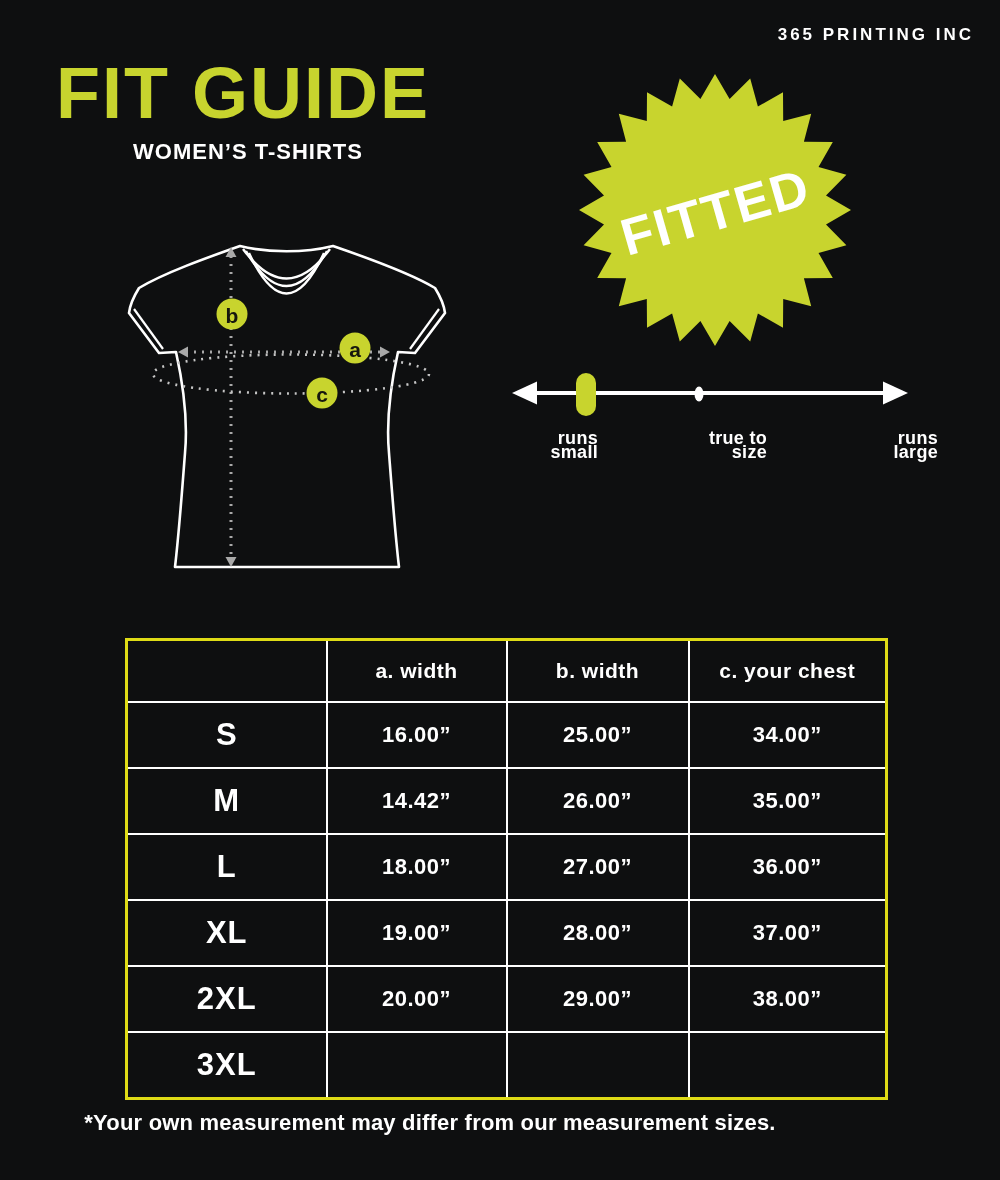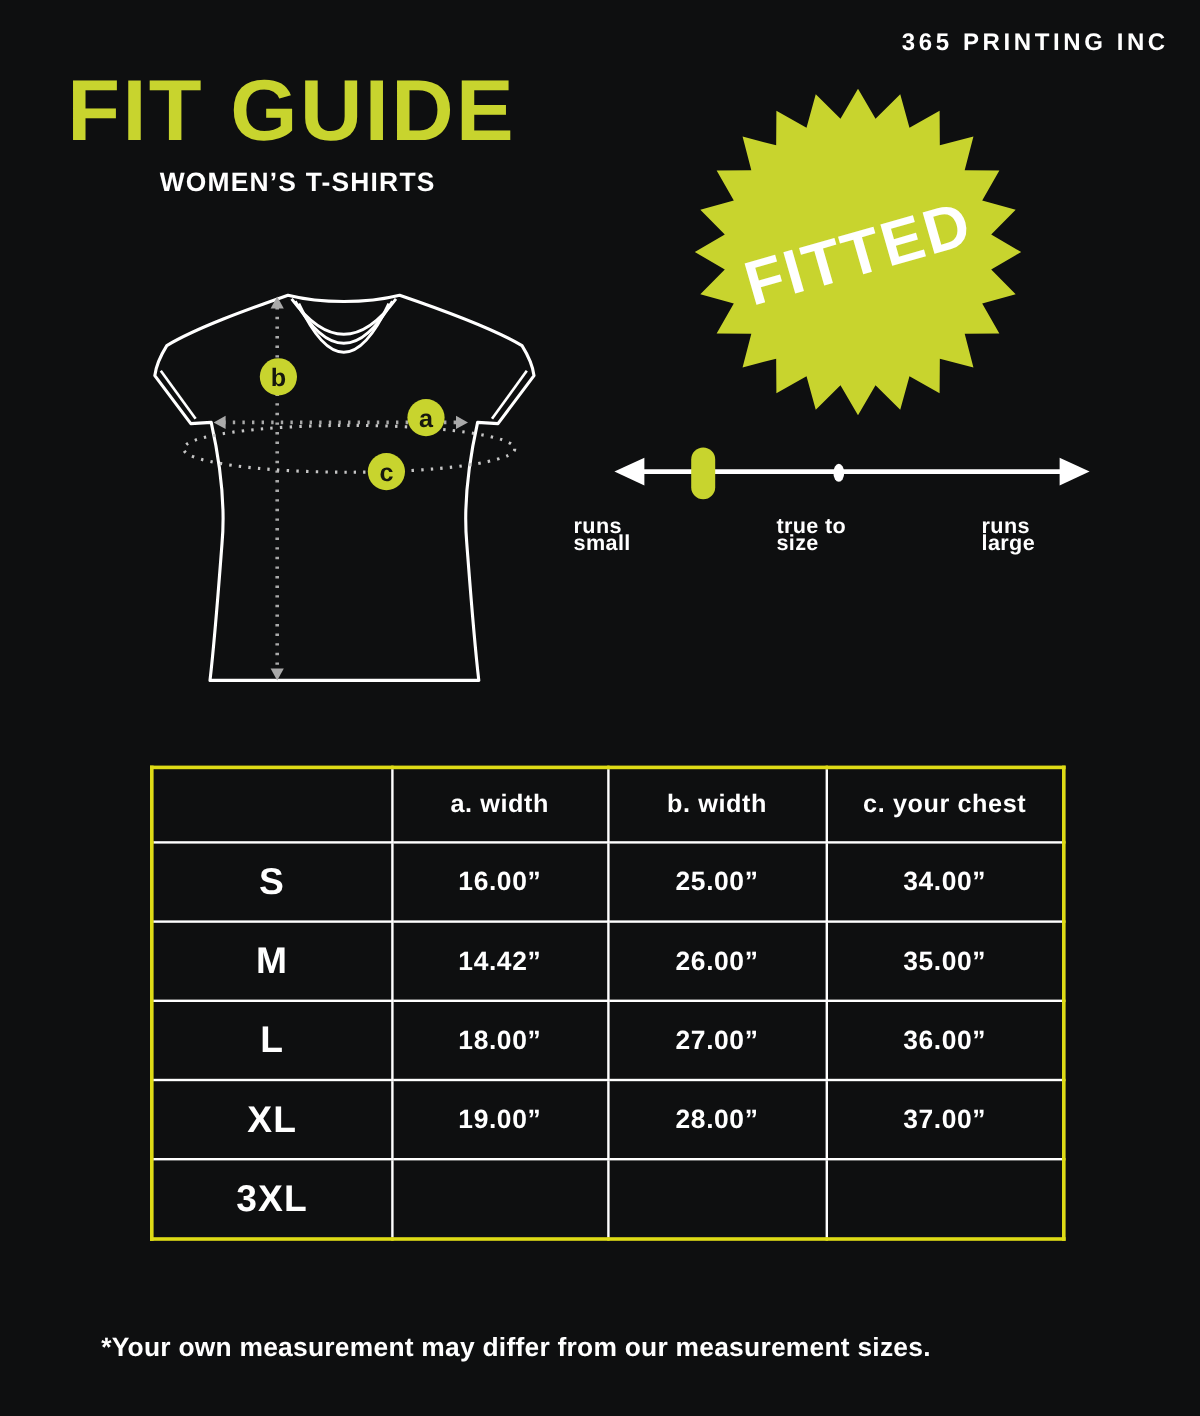--- a/index.html
+++ b/index.html
@@ -7,32 +7,32 @@
     --green:#c8d42e;
     --yellow:#dedb16;
     --white:#ffffff;
     --dots:#a9a9a9;
   }
   html,body{margin:0;padding:0;background:#000;}
   body{font-family:"Liberation Sans", sans-serif;}
   .stage{position:relative;width:1000px;height:1180px;background:var(--bg);overflow:hidden;}
 
   .brand{position:absolute;top:25px;right:26px;color:var(--white);
-         font-size:20px;font-weight:bold;letter-spacing:3px;}
+         font-size:17px;font-weight:bold;letter-spacing:3px;}
 
   .title{position:absolute;left:56px;top:52px;margin:0;color:var(--green);
          font-size:72px;font-weight:bold;letter-spacing:2px;white-space:nowrap;}
   .subtitle{position:absolute;left:60px;top:139px;width:376px;text-align:center;
          color:var(--white);font-size:22px;font-weight:bold;letter-spacing:1px;white-space:nowrap;}
 
   .tshirt-svg{position:absolute;left:118px;top:228px;}
   .badge-svg{position:absolute;left:565px;top:60px;}
   .scale-svg{position:absolute;left:500px;top:360px;}
 
-  .scale-label{position:absolute;top:431px;width:120px;text-align:left;
+  .scale-label{position:absolute;top:431px;width:120px;text-align:right;
          color:var(--white);font-weight:bold;font-size:18px;line-height:14px;letter-spacing:.3px;}
   .scale-label.l1{left:478px;}
   .scale-label.l2{left:647px;}
   .scale-label.l3{left:818px;}
 
   table.size-table{position:absolute;left:125px;top:638px;border-collapse:collapse;
          table-layout:fixed;border:3px solid var(--yellow);}
   .size-table th,.size-table td{border:2px solid var(--white);color:var(--white);
          text-align:center;vertical-align:middle;font-weight:bold;padding:0;}
   .size-table thead th{height:60px;font-size:21px;letter-spacing:.5px;}
@@ -160,20 +160,26 @@
         <td>27.00”</td>
         <td>36.00”</td>
       </tr>
       <tr>
         <td class="size">XL</td>
         <td>19.00”</td>
         <td>28.00”</td>
         <td>37.00”</td>
       </tr>
       <tr>
+        <td class="size">2XL</td>
+        <td>20.00”</td>
+        <td>29.00”</td>
+        <td>38.00”</td>
+      </tr>
+      <tr>
         <td class="size">3XL</td>
         <td></td>
         <td></td>
         <td></td>
       </tr>
     </tbody>
   </table>
 
   <div class="footnote">*Your own measurement may differ from our measurement sizes.</div>
 

